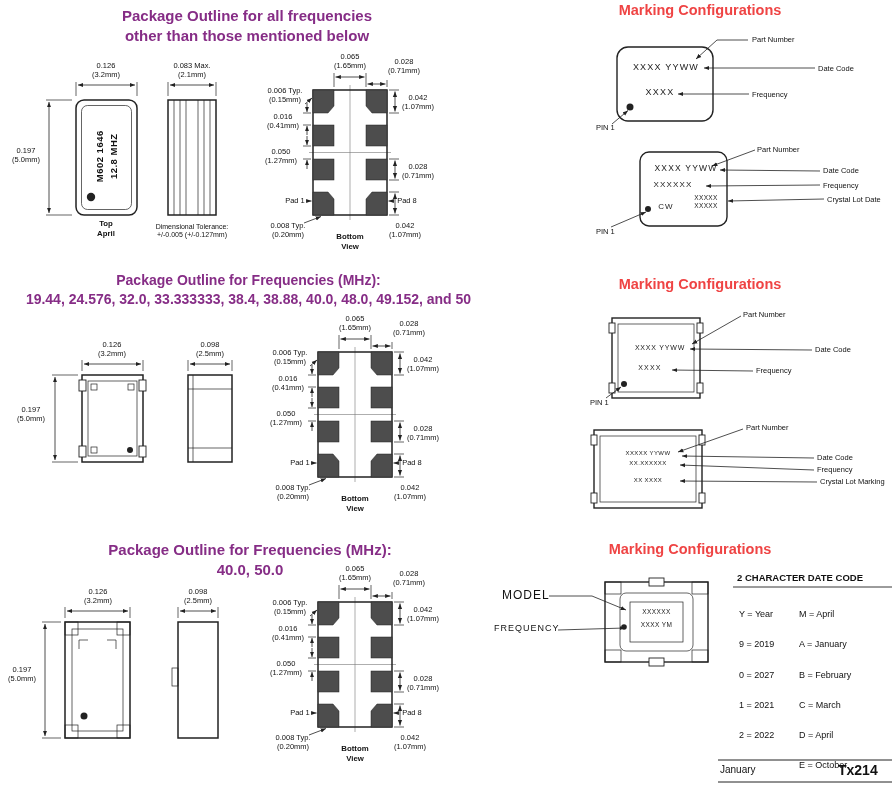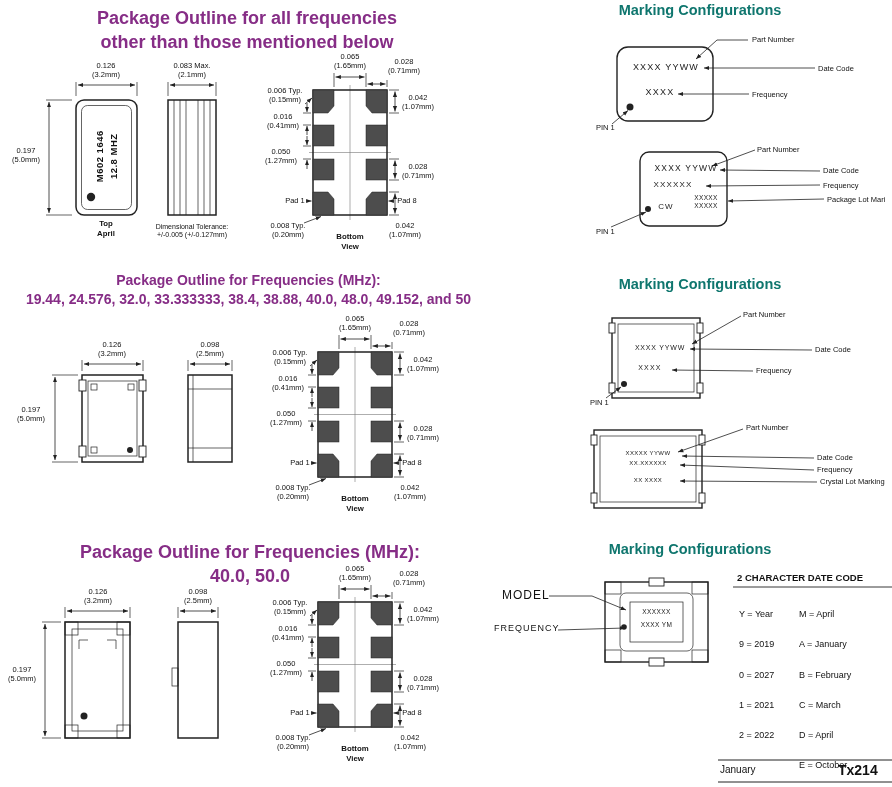--- a/index.html
+++ b/index.html
@@ -2,23 +2,23 @@
 <html><head>
 <meta charset="utf-8">
 <style>
 *{margin:0;padding:0;box-sizing:border-box}
 html,body{width:892px;height:787px;background:#fff;position:relative;overflow:hidden;
   font-family:"Liberation Sans",sans-serif;color:#111}
 .abs{position:absolute;white-space:pre-line}
 .dimlbl{font-size:7.5px;line-height:1.2;text-align:center;color:#111}
 .sm{font-size:7px}
 .lbl{font-size:7.5px;line-height:1.1;color:#111;white-space:nowrap}
-.title{color:#862d86;font-weight:bold;font-size:18px;line-height:1.35;text-align:center}
+.title{color:#862d86;font-weight:bold;font-size:15px;line-height:1.35;text-align:center}
 .title2{font-size:14px}
-.mtitle{color:#0f766e;font-weight:bold;font-size:14.5px;text-align:center;white-space:nowrap}
+.mtitle{color:#ef4444;font-weight:bold;font-size:14.5px;text-align:center;white-space:nowrap}
 .mark{letter-spacing:1.2px;color:#222;text-align:center;font-size:9px;white-space:pre-line}
 .viewlbl{font-weight:bold;font-size:7.8px;text-align:center;line-height:1.25}
 .chiplbl{position:absolute;left:62px;top:142px;width:90px;text-align:center;
   transform:rotate(-90deg);font-weight:bold;font-size:9.5px;line-height:1.5;
   letter-spacing:.5px;white-space:pre-line;color:#111}
 .trow{font-size:9px;line-height:12.3px;height:12.3px;white-space:nowrap}
 .ttitle{font-weight:bold;font-size:9.5px;white-space:nowrap}
 .bulletin{font-size:10px}
 .doc{font-size:14px;font-weight:bold}
 svg.art{position:absolute;left:0;top:0}
@@ -287,21 +287,21 @@
 <div class="abs lbl" style="left:596px;top:124px">PIN 1</div>
 
 <div class="abs mark" style="left:646px;top:163px;width:80px;font-size:8.5px">XXXX  YYWW</div>
 <div class="abs mark" style="left:642px;top:180px;width:62px;font-size:8px">XXXXXX</div>
 <div class="abs mark" style="left:686px;top:194px;width:40px;font-size:6.5px;letter-spacing:.4px;line-height:1.2">XXXXX
 XXXXX</div>
 <div class="abs mark" style="left:655px;top:202px;width:22px;font-size:8px">CW</div>
 <div class="abs lbl" style="left:757px;top:146px">Part Number</div>
 <div class="abs lbl" style="left:823px;top:167px">Date Code</div>
 <div class="abs lbl" style="left:823px;top:182px">Frequency</div>
-<div class="abs lbl" style="left:827px;top:196px">Package Lot Mari</div>
+<div class="abs lbl" style="left:827px;top:196px">Crystal Lot Date</div>
 <div class="abs lbl" style="left:596px;top:228px">PIN 1</div>
 
 <div class="abs dimlbl" style="left:86px;top:340px;width:52px">0.126
 (3.2mm)</div>
 <div class="abs dimlbl" style="left:184px;top:340px;width:52px">0.098
 (2.5mm)</div>
 <div class="abs dimlbl" style="left:9px;top:405px;width:44px">0.197
 (5.0mm)</div>
 
 <div class="abs dimlbl" style="left:334px;top:314px;width:42px">0.065

